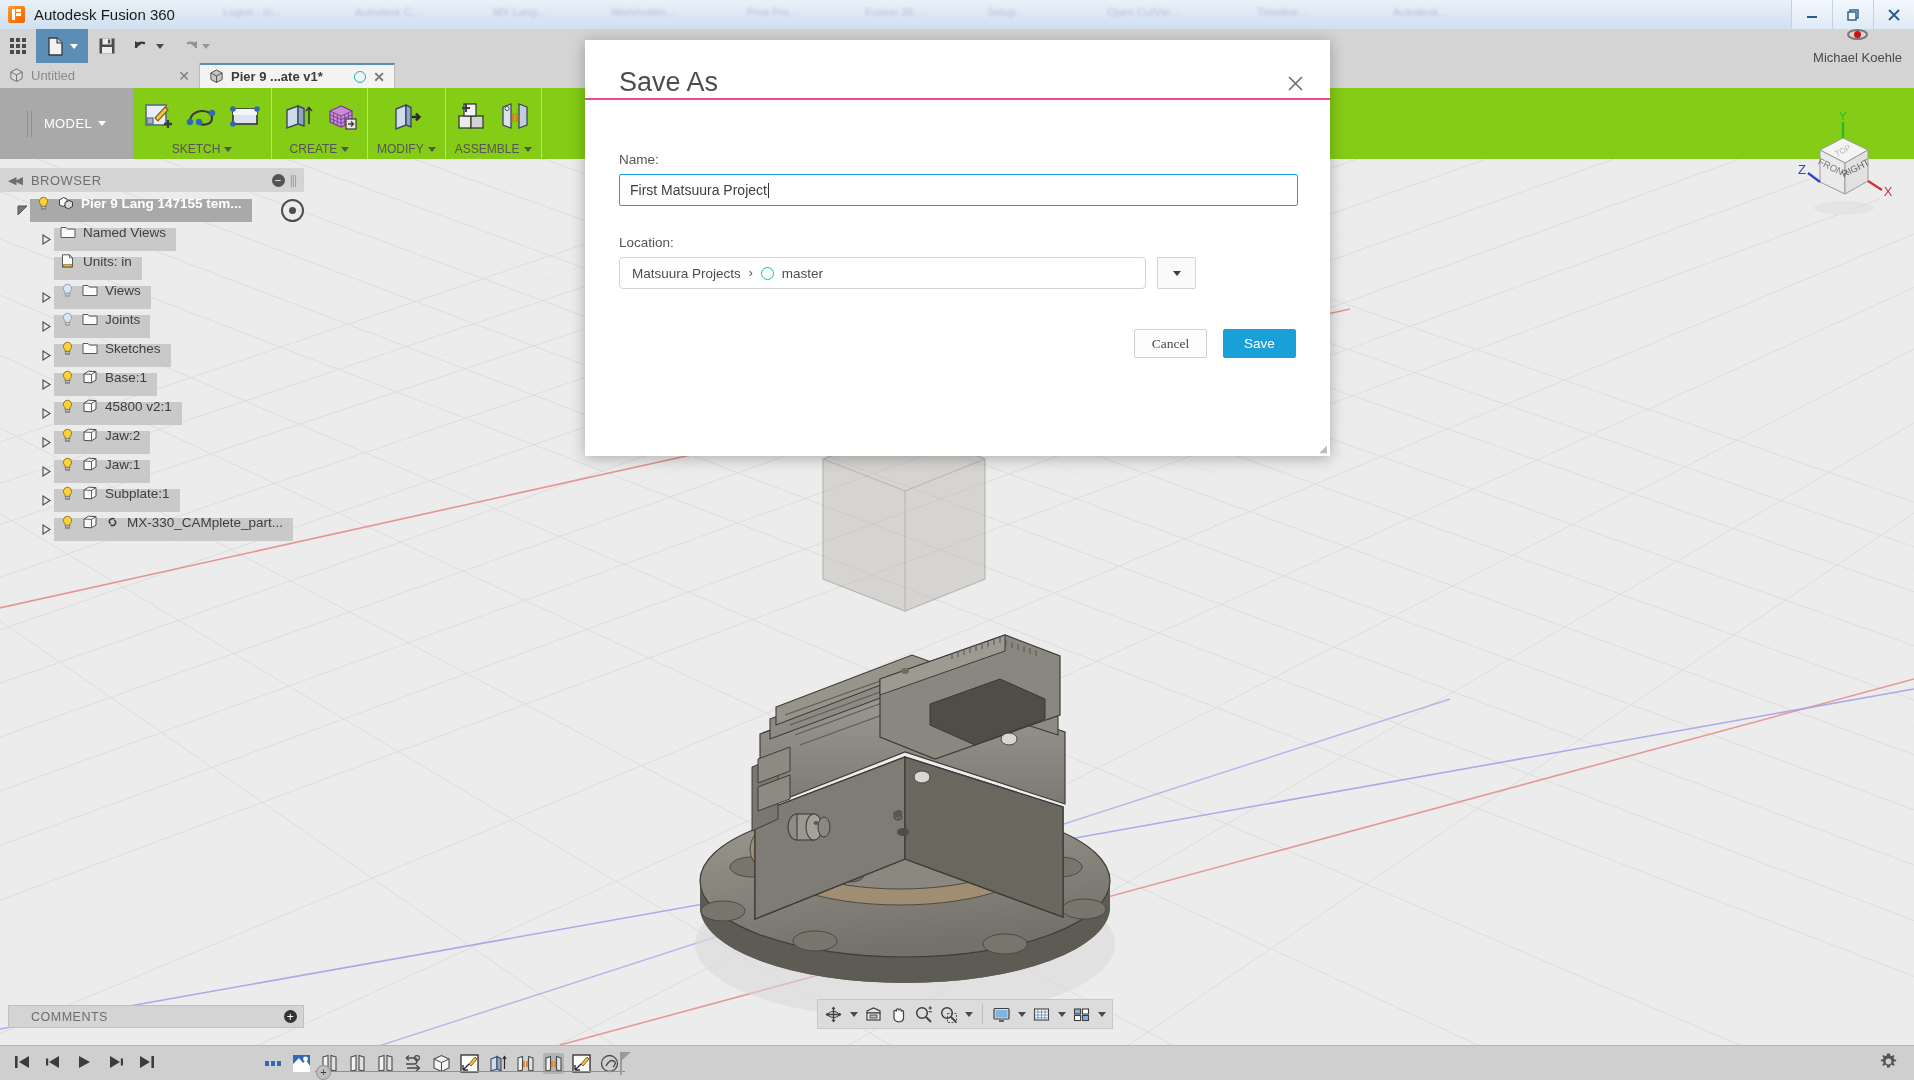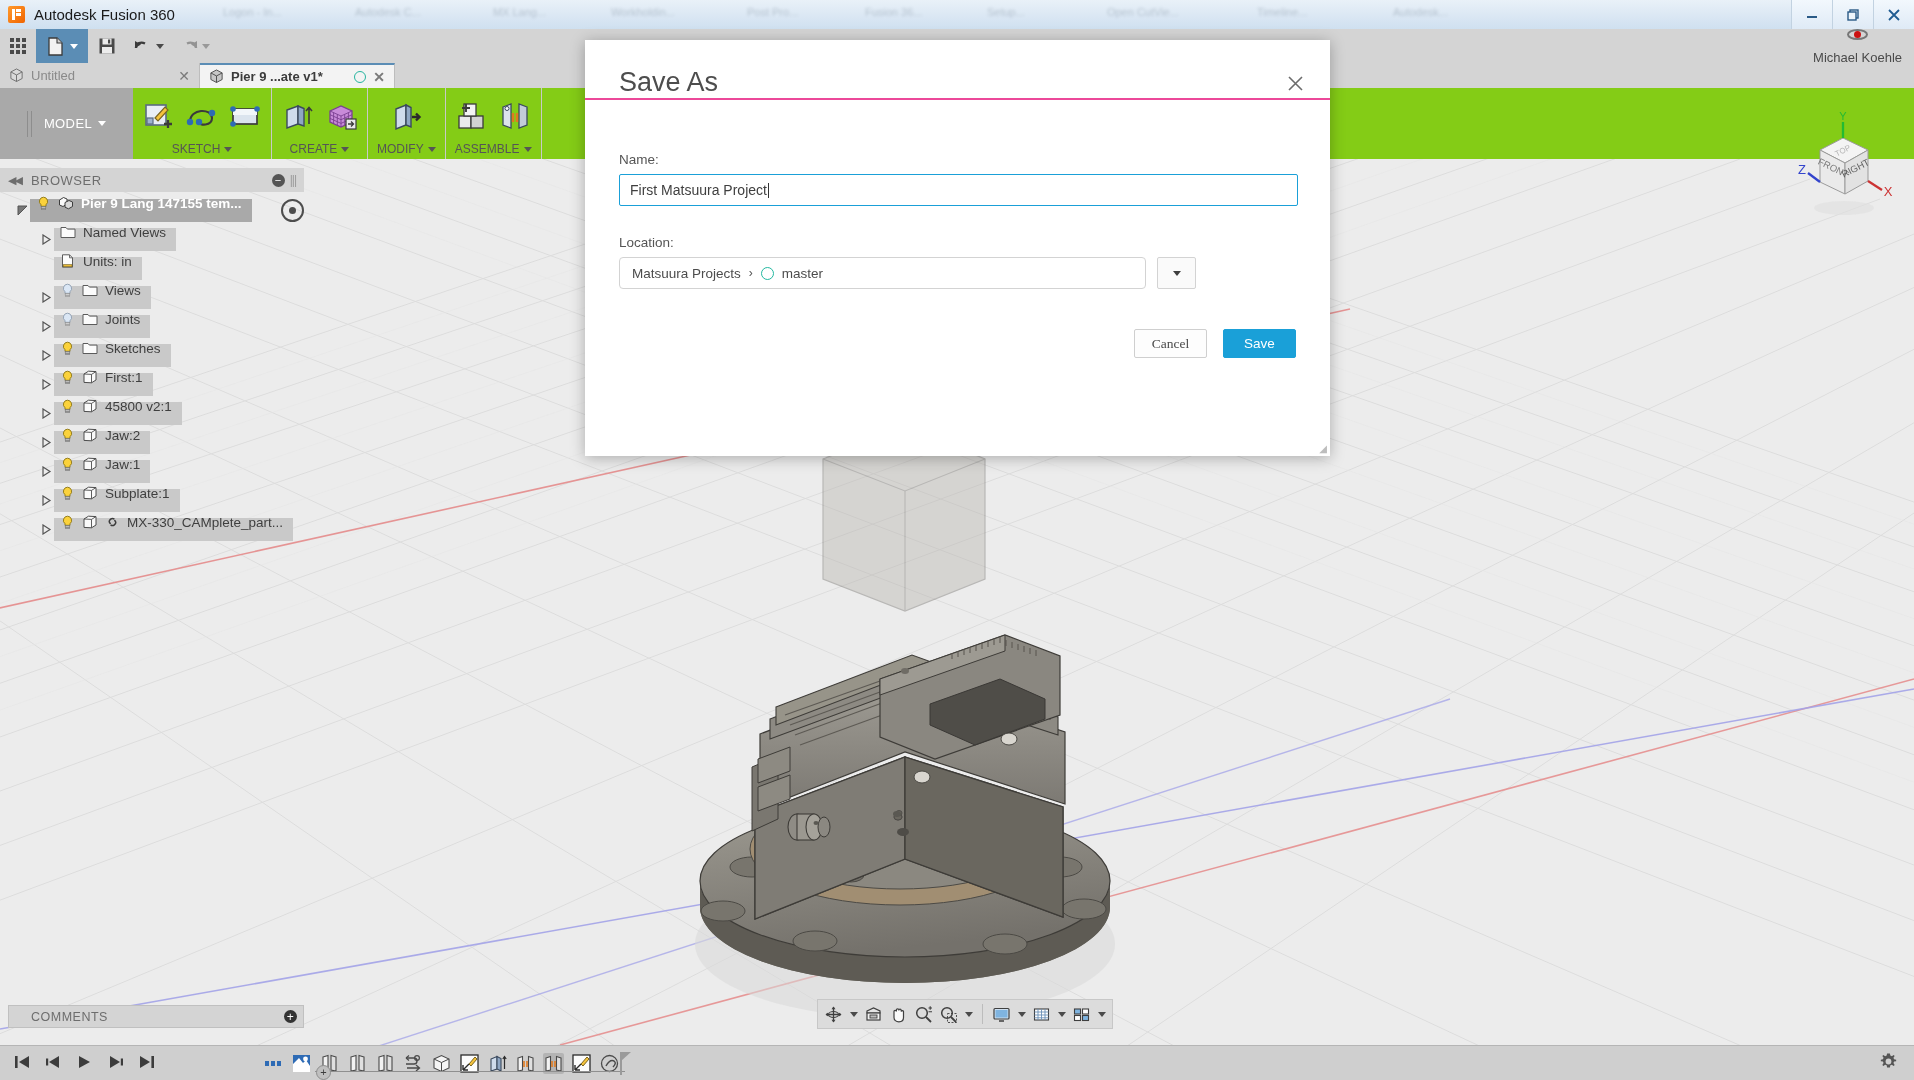--- a/index.html
+++ b/index.html
@@ -824,21 +824,21 @@
           <span class="hl">
             <svg class="bulb" viewBox="0 0 15 15">
               <path d="M7.5 1.2 a4.2 4.2 0 0 1 2.5 7.5 l0 1.6 -5 0 0 -1.6 a4.2 4.2 0 0 1 2.5 -7.5 z" fill="#fbd23c" stroke="#8a7410" stroke-width="0.9"></path>
               <rect x="5.2" y="10.6" width="4.6" height="1.5" fill="#cfcfcf" stroke="#6d6d6d" stroke-width="0.6"></rect>
               <rect x="5.7" y="12.3" width="3.6" height="1.4" fill="#cfcfcf" stroke="#6d6d6d" stroke-width="0.6"></rect>
             </svg>
             <svg class="ficon" viewBox="0 0 16 14">
               <path d="M2 4 L6.5 1.2 L14 1.6 L14 10 L9.5 12.8 L2 12.4 Z" fill="#fafafa" stroke="#4d4d4d" stroke-width="1"></path>
               <path d="M2 4 L9.5 4.4 L14 1.6 M9.5 4.4 L9.5 12.8" fill="none" stroke="#4d4d4d" stroke-width="0.9"></path>
             </svg>
-            <span>First:1</span>
+            <span>Base:1</span>
           </span>
         </div>
         <div class="trow">
           <span style="display:inline-block;width:38px"></span>
           <span class="tri">
             <svg width="11" height="11" viewBox="0 0 11 11">
               <path d="M2 1 L9 5.5 L2 10 Z" fill="none" stroke="#555" stroke-width="1.2"></path>
             </svg>
           </span>
           <span class="hl">

